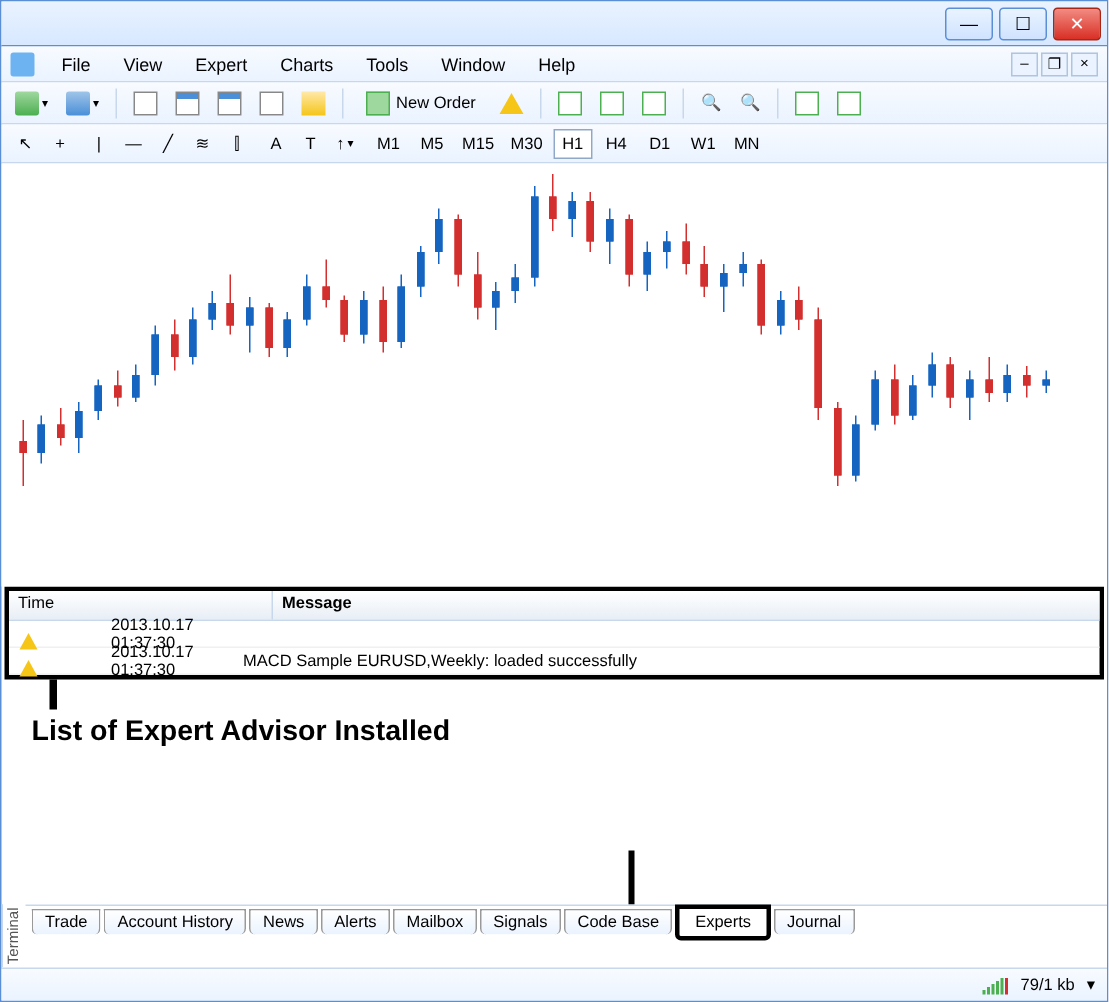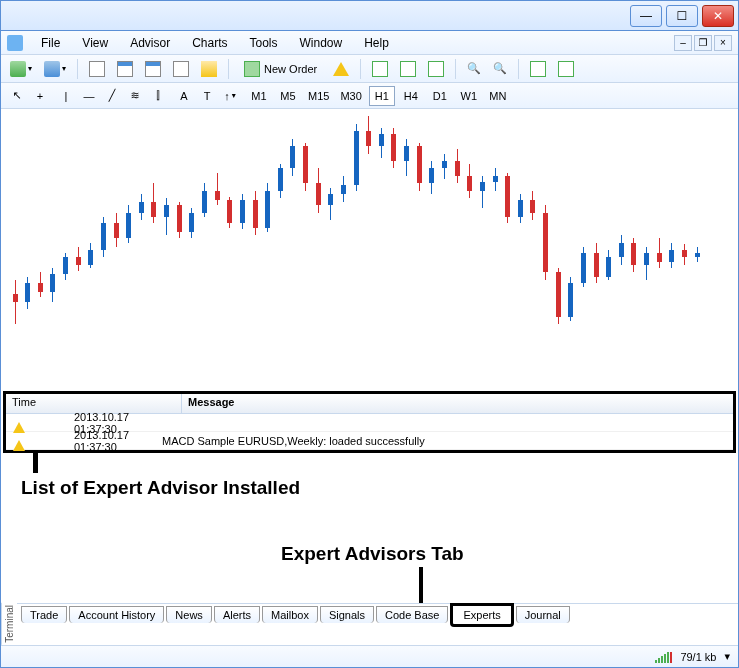--- a/index.html
+++ b/index.html
@@ -68,21 +68,21 @@
   <div class="titlebar">
     <div class="winbtn">—</div>
     <div class="winbtn">☐</div>
     <div class="winbtn close">✕</div>
   </div>
 
   <div class="menubar">
     <span class="icon"></span>
     <span class="menuitem">File</span>
     <span class="menuitem">View</span>
-    <span class="menuitem">Advisor</span>
+    <span class="menuitem">Expert</span>
     <span class="menuitem">Charts</span>
     <span class="menuitem">Tools</span>
     <span class="menuitem">Window</span>
     <span class="menuitem">Help</span>
     <div class="inner-win-btns">
       <div class="sbtn">–</div>
       <div class="sbtn">❐</div>
       <div class="sbtn">×</div>
     </div>
   </div>
@@ -410,21 +410,20 @@
             <span>2013.10.17 01:37:30</span>
           </div>
           <div class="col2">MACD Sample EURUSD,Weekly: loaded successfully</div>
         </div>
       </div>
   </div>
 
   <div class="annotation-area">
     <div class="anno-line" style="left:32px; top:0; width:5px; height:20px;"></div>
     <div style="position:absolute; left:20px; top:24px;">List of Expert Advisor Installed</div>
-    <div style="position:absolute; left:280px; top:90px;">Expert Advisors Tab</div>
     <div class="anno-line" style="left:418px; top:114px; width:4px; height:36px;"></div>
   </div>
 
   <div style="display:flex; align-items:stretch;">
     <div class="term-label">Terminal</div>
     <div class="bottom-tabs" style="flex:1;">
       <div class="btab">Trade</div>
       <div class="btab">Account History</div>
       <div class="btab">News</div>
       <div class="btab">Alerts</div>

